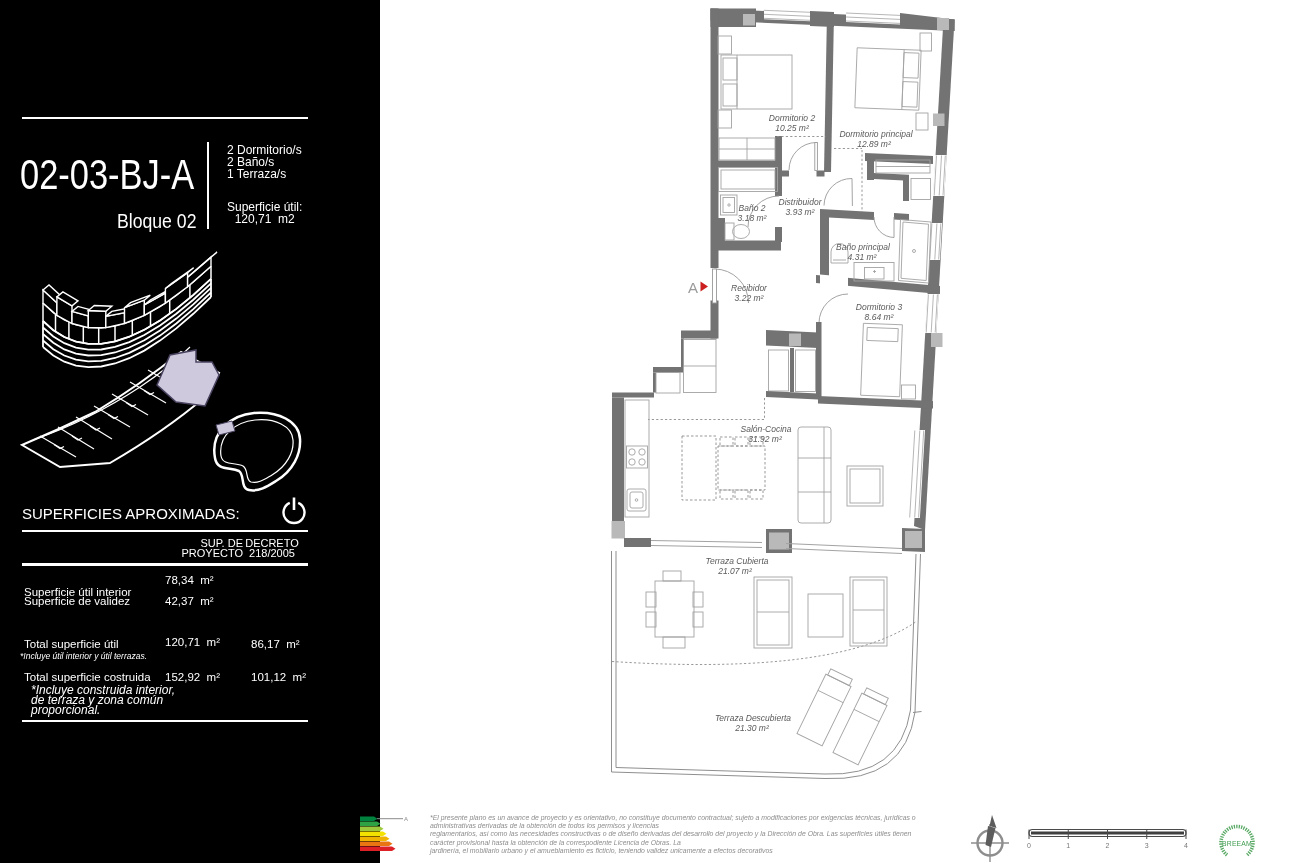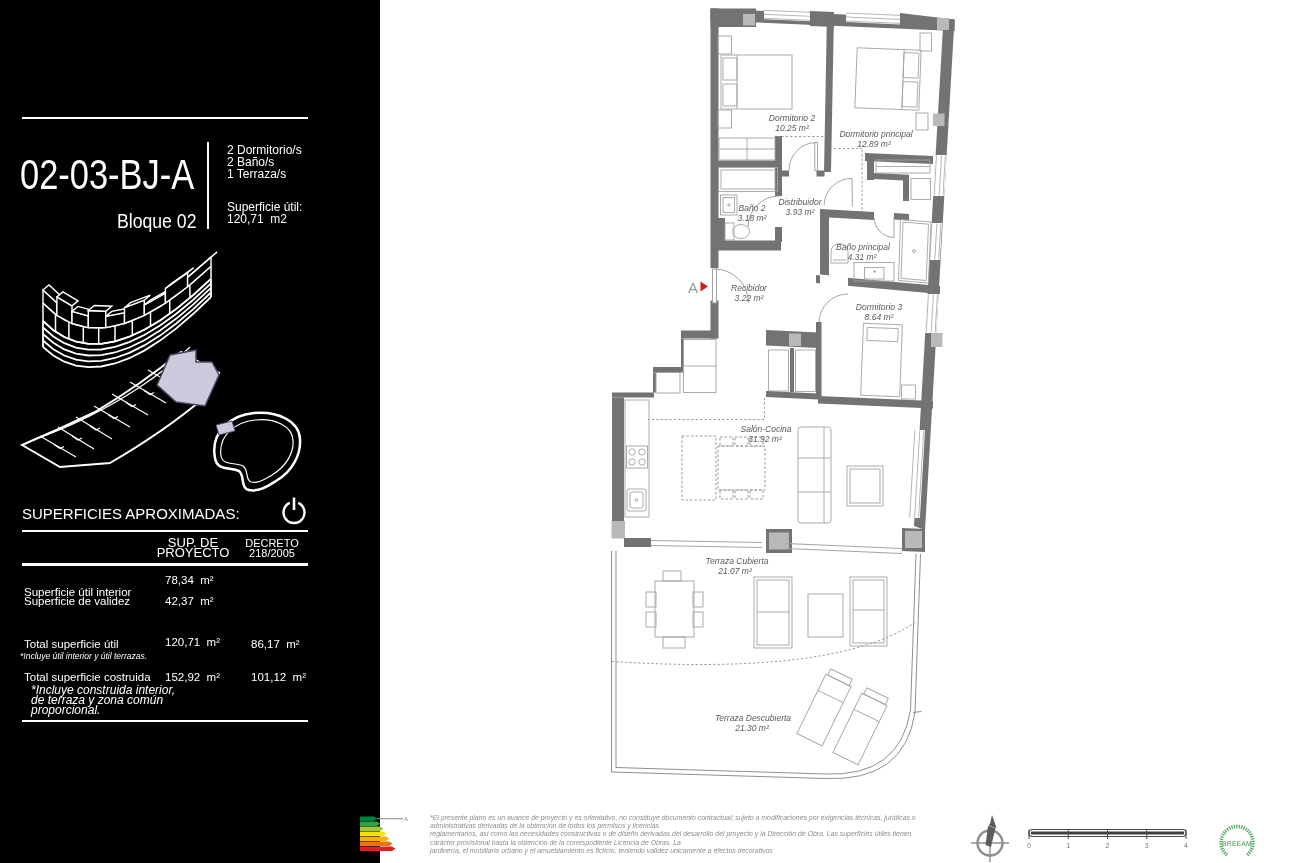--- a/index.html
+++ b/index.html
@@ -15,21 +15,21 @@
   <div class="abs" style="left:22px;top:117px;width:286px;height:2px;background:#fff;"></div>
 
   <div class="abs" style="left:20px;top:151px;font-size:42px;white-space:nowrap;transform:scaleX(0.82);transform-origin:0 0;">02-03-BJ-A</div>
 
   <div class="abs" style="left:117px;top:209px;font-size:21px;white-space:nowrap;transform:scaleX(0.84);transform-origin:0 0;">Bloque 02</div>
 
   <div class="abs" style="left:207px;top:142px;width:2px;height:87px;background:#fff;"></div>
 
   <div class="abs" style="left:227px;top:144px;font-size:12px;line-height:12px;">2 Dormitorio/s<br>2 Baño/s<br>1 Terraza/s</div>
 
-  <div class="abs" style="left:227px;top:202px;font-size:12px;line-height:11.5px;">Superficie útil:<br>120,71&nbsp; m2</div>
+  <div class="abs" style="left:227px;top:202px;font-size:12px;line-height:11.5px;text-align:center;">Superficie útil:<br>120,71&nbsp; m2</div>
 
   <svg id="iso" class="abs" style="left:0px;top:235px;" width="330" height="270" viewBox="0 0 330 270">
 
 <g fill="none" stroke="#fff" stroke-width="1.8">
 <path d="M43.0,112.0 L53.3,120.5 L64.3,126.7 L76.0,130.6 L88.3,132.2 L101.3,131.5 L115.0,128.5 L129.3,123.2 L144.3,115.6 L160.0,105.6 L176.3,93.4 L193.3,78.8 L211.0,62.0"></path>
 <path d="M43.0,105.5 L53.3,114.2 L64.3,120.5 L76.0,124.6 L88.3,126.4 L101.3,125.8 L115.0,123.0 L129.3,117.8 L144.3,110.4 L160.0,100.6 L176.3,88.5 L193.3,74.1 L211.0,57.5"></path>
 <path d="M43.0,99.0 L53.3,107.8 L64.3,114.4 L76.0,118.6 L88.3,120.5 L101.3,120.1 L115.0,117.5 L129.3,112.5 L144.3,105.2 L160.0,95.5 L176.3,83.6 L193.3,69.4 L211.0,52.9"></path>
 <path d="M43.0,92.5 L53.3,101.5 L64.3,108.2 L76.0,112.6 L88.3,114.7 L101.3,114.5 L115.0,111.9 L129.3,107.1 L144.3,100.0 L160.0,90.5 L176.3,78.8 L193.3,64.7 L211.0,48.4"></path>
 <path d="M43.0,86.0 L53.3,95.2 L64.3,102.0 L76.0,106.6 L88.3,108.8 L101.3,108.8 L115.0,106.4 L129.3,101.7 L144.3,94.8 L160.0,85.5 L176.3,73.9 L193.3,60.0 L211.0,43.8"></path>
 <line x1="43" y1="112" x2="43" y2="86"></line>
@@ -107,21 +107,21 @@
 
   <div class="abs" style="left:22px;top:505px;font-size:15px;">SUPERFICIES APROXIMADAS:</div>
 
   <svg class="abs" style="left:279px;top:496px;" width="30" height="30" viewBox="0 0 30 30">
     <path d="M10.8,6.9 A10.5,10.5 0 1 0 19.2,6.9" fill="none" stroke="#fff" stroke-width="2.4"></path>
     <line x1="15" y1="1.5" x2="15" y2="14" stroke="#fff" stroke-width="2.6"></line>
   </svg>
 
   <div class="abs" style="left:22px;top:530px;width:286px;height:1.5px;background:#fff;"></div>
 
-  <div class="abs" style="left:143px;top:538px;width:100px;font-size:13px;line-height:10px;text-align:center;">SUP. DE<br>PROYECTO</div>
+  <div class="abs" style="left:143px;top:538px;width:100px;font-size:11px;line-height:10px;text-align:right;">SUP. DE<br>PROYECTO</div>
 
   <div class="abs" style="left:232px;top:538px;width:80px;font-size:11px;line-height:10px;text-align:center;">DECRETO<br>218/2005</div>
 
   <div class="abs" style="left:22px;top:563px;width:286px;height:2.5px;background:#fff;"></div>
 
   <div class="abs" style="left:24px;top:586px;font-size:11.5px;">Superficie útil interior</div>
   <div class="abs" style="left:165px;top:574px;font-size:11.5px;">78,34&nbsp; m²</div>
 
   <div class="abs" style="left:24px;top:595px;font-size:11.5px;">Superficie de validez</div>
   <div class="abs" style="left:165px;top:595px;font-size:11.5px;">42,37&nbsp; m²</div>

